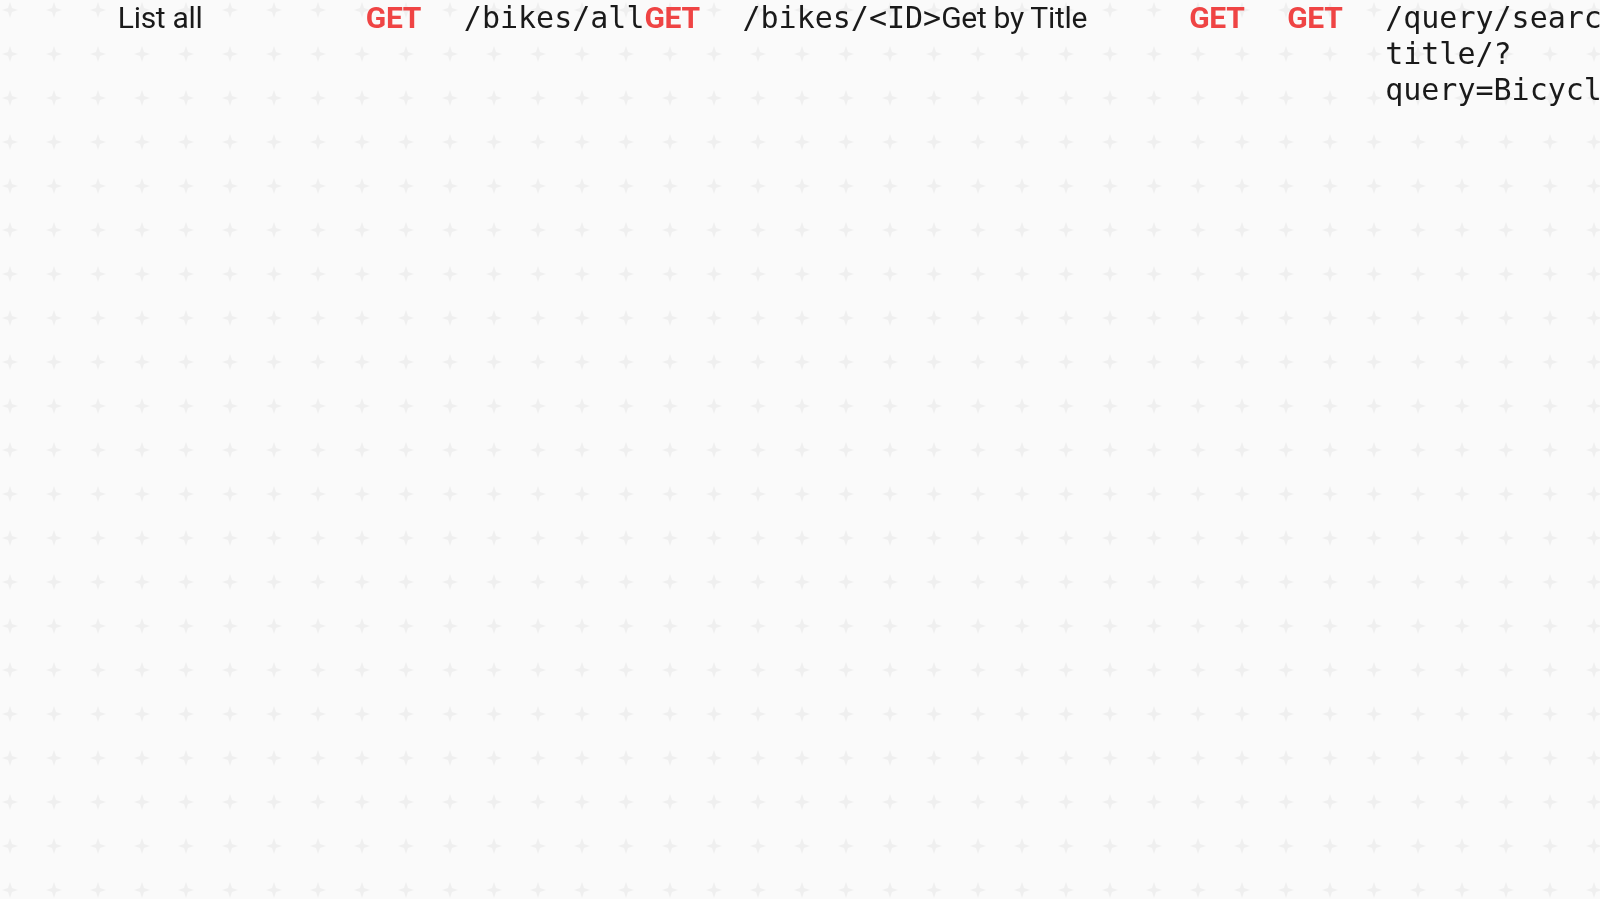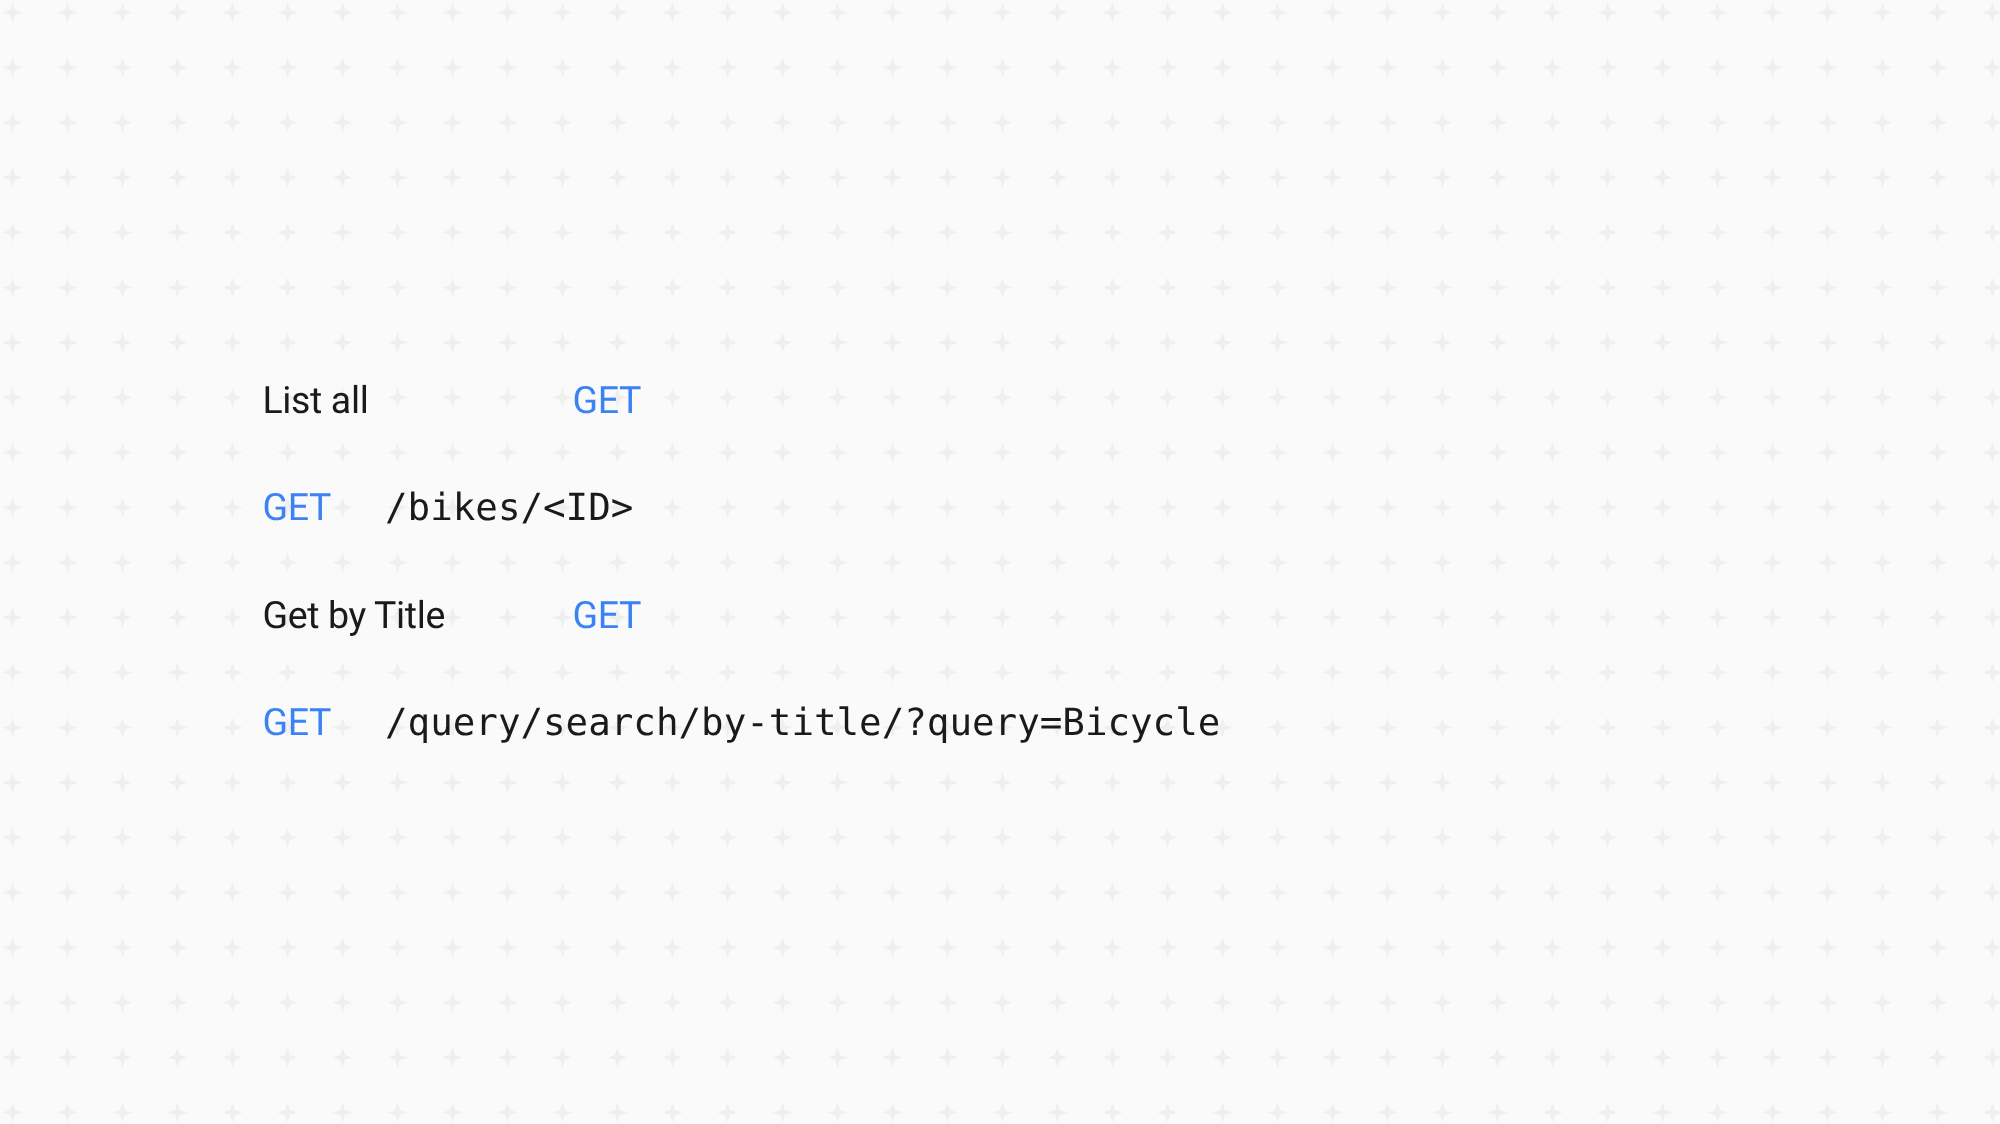--- a/index.html
+++ b/index.html
@@ -35,21 +35,21 @@
       top: 0;
       left: 0;
     }
     
     .content {
       position: relative;
       z-index: 1;
       width: 100%;
       height: 100%;
       display: flex;
-      flex-direction: column;
+      flex-direction: row;
       justify-content: center;
       padding-left: 210px;
     }
     
     .endpoint-row {
       display: flex;
       align-items: baseline;
       margin-bottom: 50px;
       font-size: 30px;
       line-height: 1.2;
@@ -61,22 +61,22 @@
     
     .endpoint-label {
       color: #1a1a1a;
       font-weight: 400;
       width: 248px;
       flex-shrink: 0;
       letter-spacing: -0.01em;
     }
     
     .endpoint-method {
-      color: #3b82f6;
-      font-weight: 400;
+      color: #ef4444;
+      font-weight: 700;
       width: 98px;
       flex-shrink: 0;
       letter-spacing: -0.01em;
     }
     
     .endpoint-path {
       color: #1a1a1a;
       font-family: "SF Mono", "Monaco", "Menlo", "Consolas", monospace;
       font-weight: 400;
       letter-spacing: 0;
@@ -94,20 +94,21 @@
     </defs>
     <rect width="1600" height="899" fill="url(#sparkle)"></rect>
   </svg>
 </div>
 
 <div class="content">
 
   <div class="endpoint-row">
     <span class="endpoint-label">List all</span>
     <span class="endpoint-method">GET</span>
+    <span class="endpoint-path">/bikes/all</span>
   </div>
 
   <div class="endpoint-row">
     <span class="endpoint-method">GET</span>
     <span class="endpoint-path">/bikes/&lt;ID&gt;</span>
   </div>
 
   <div class="endpoint-row">
     <span class="endpoint-label">Get by Title</span>
     <span class="endpoint-method">GET</span>

